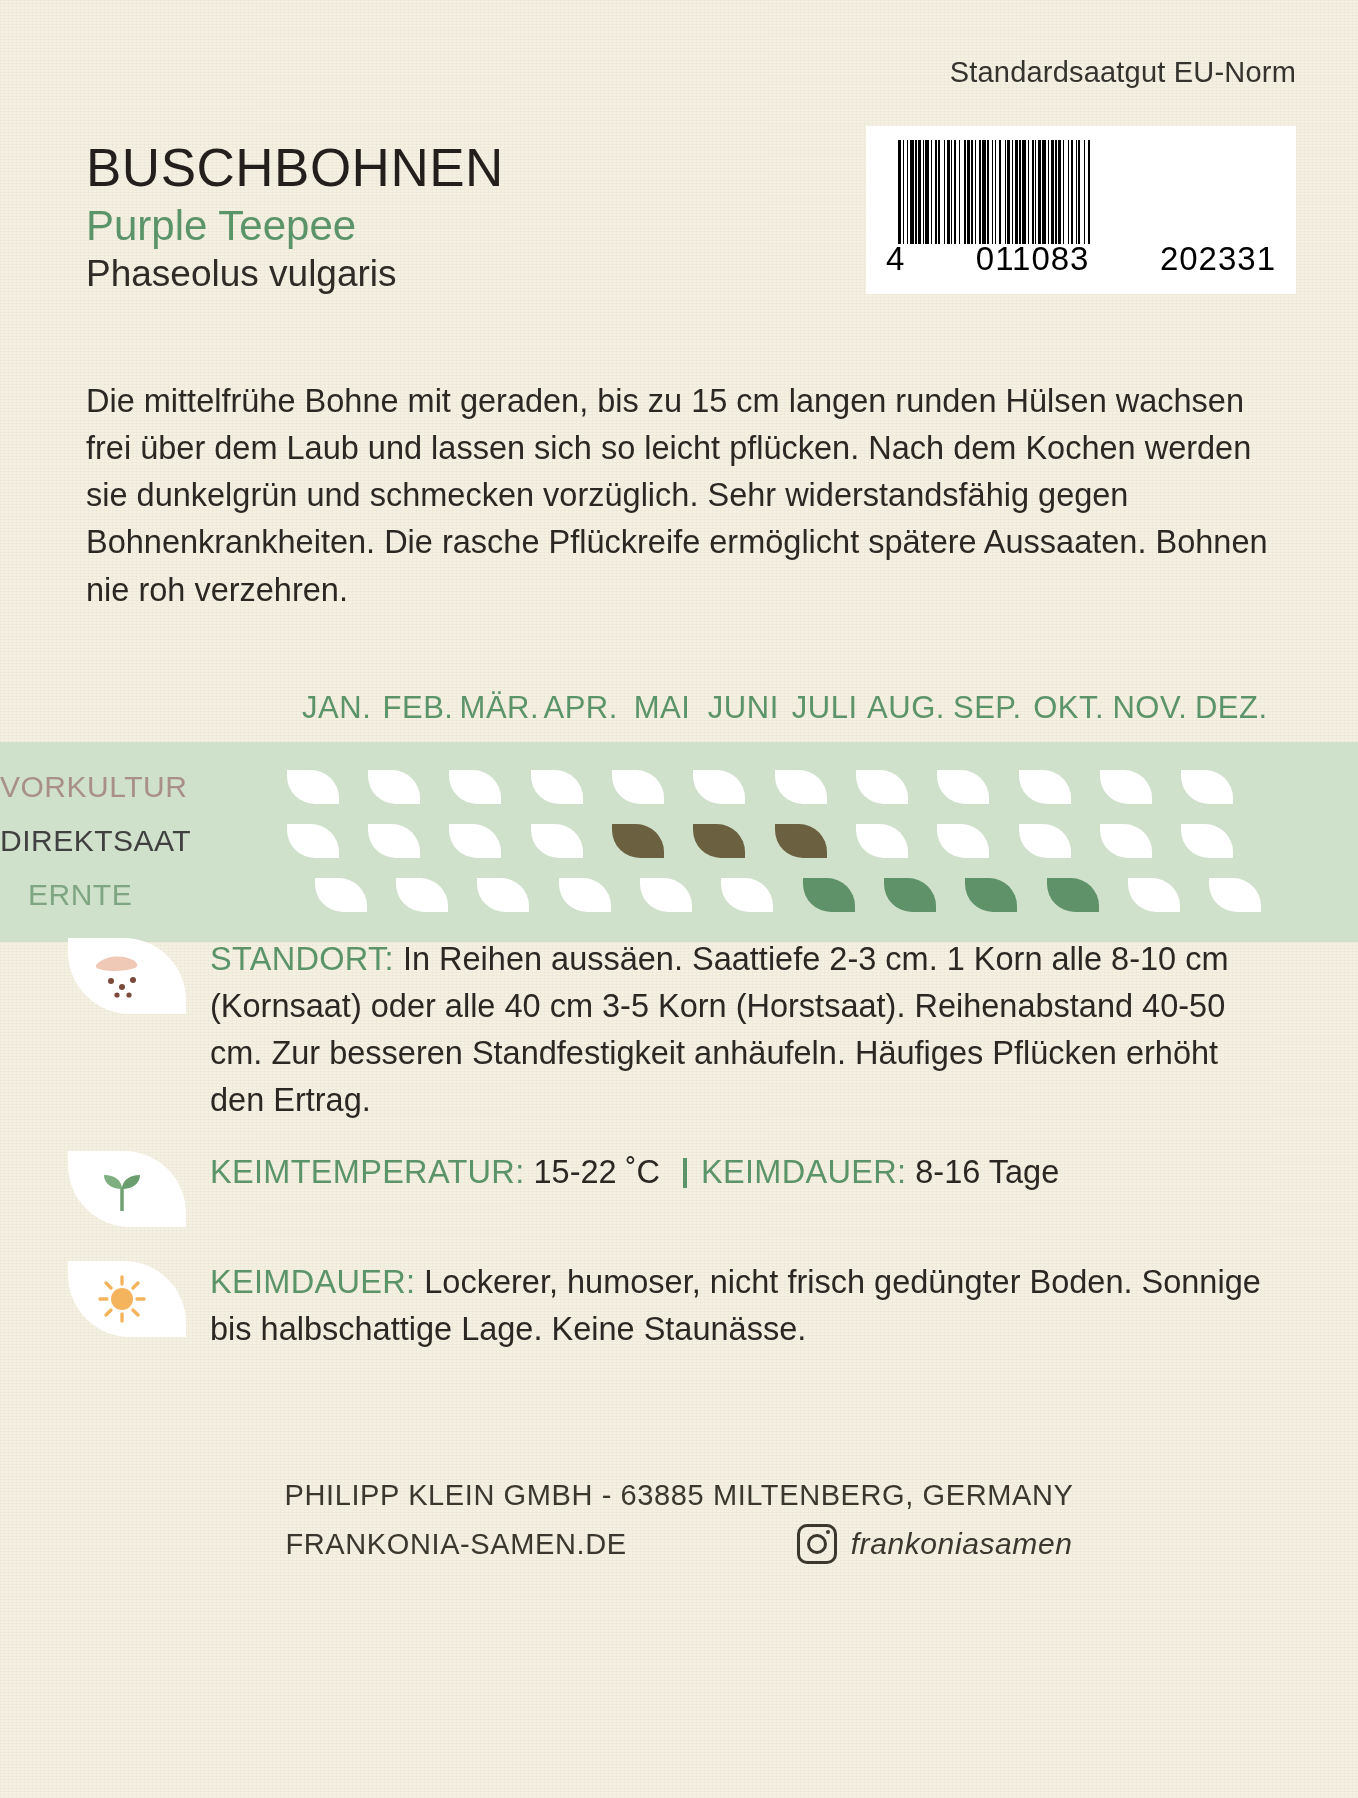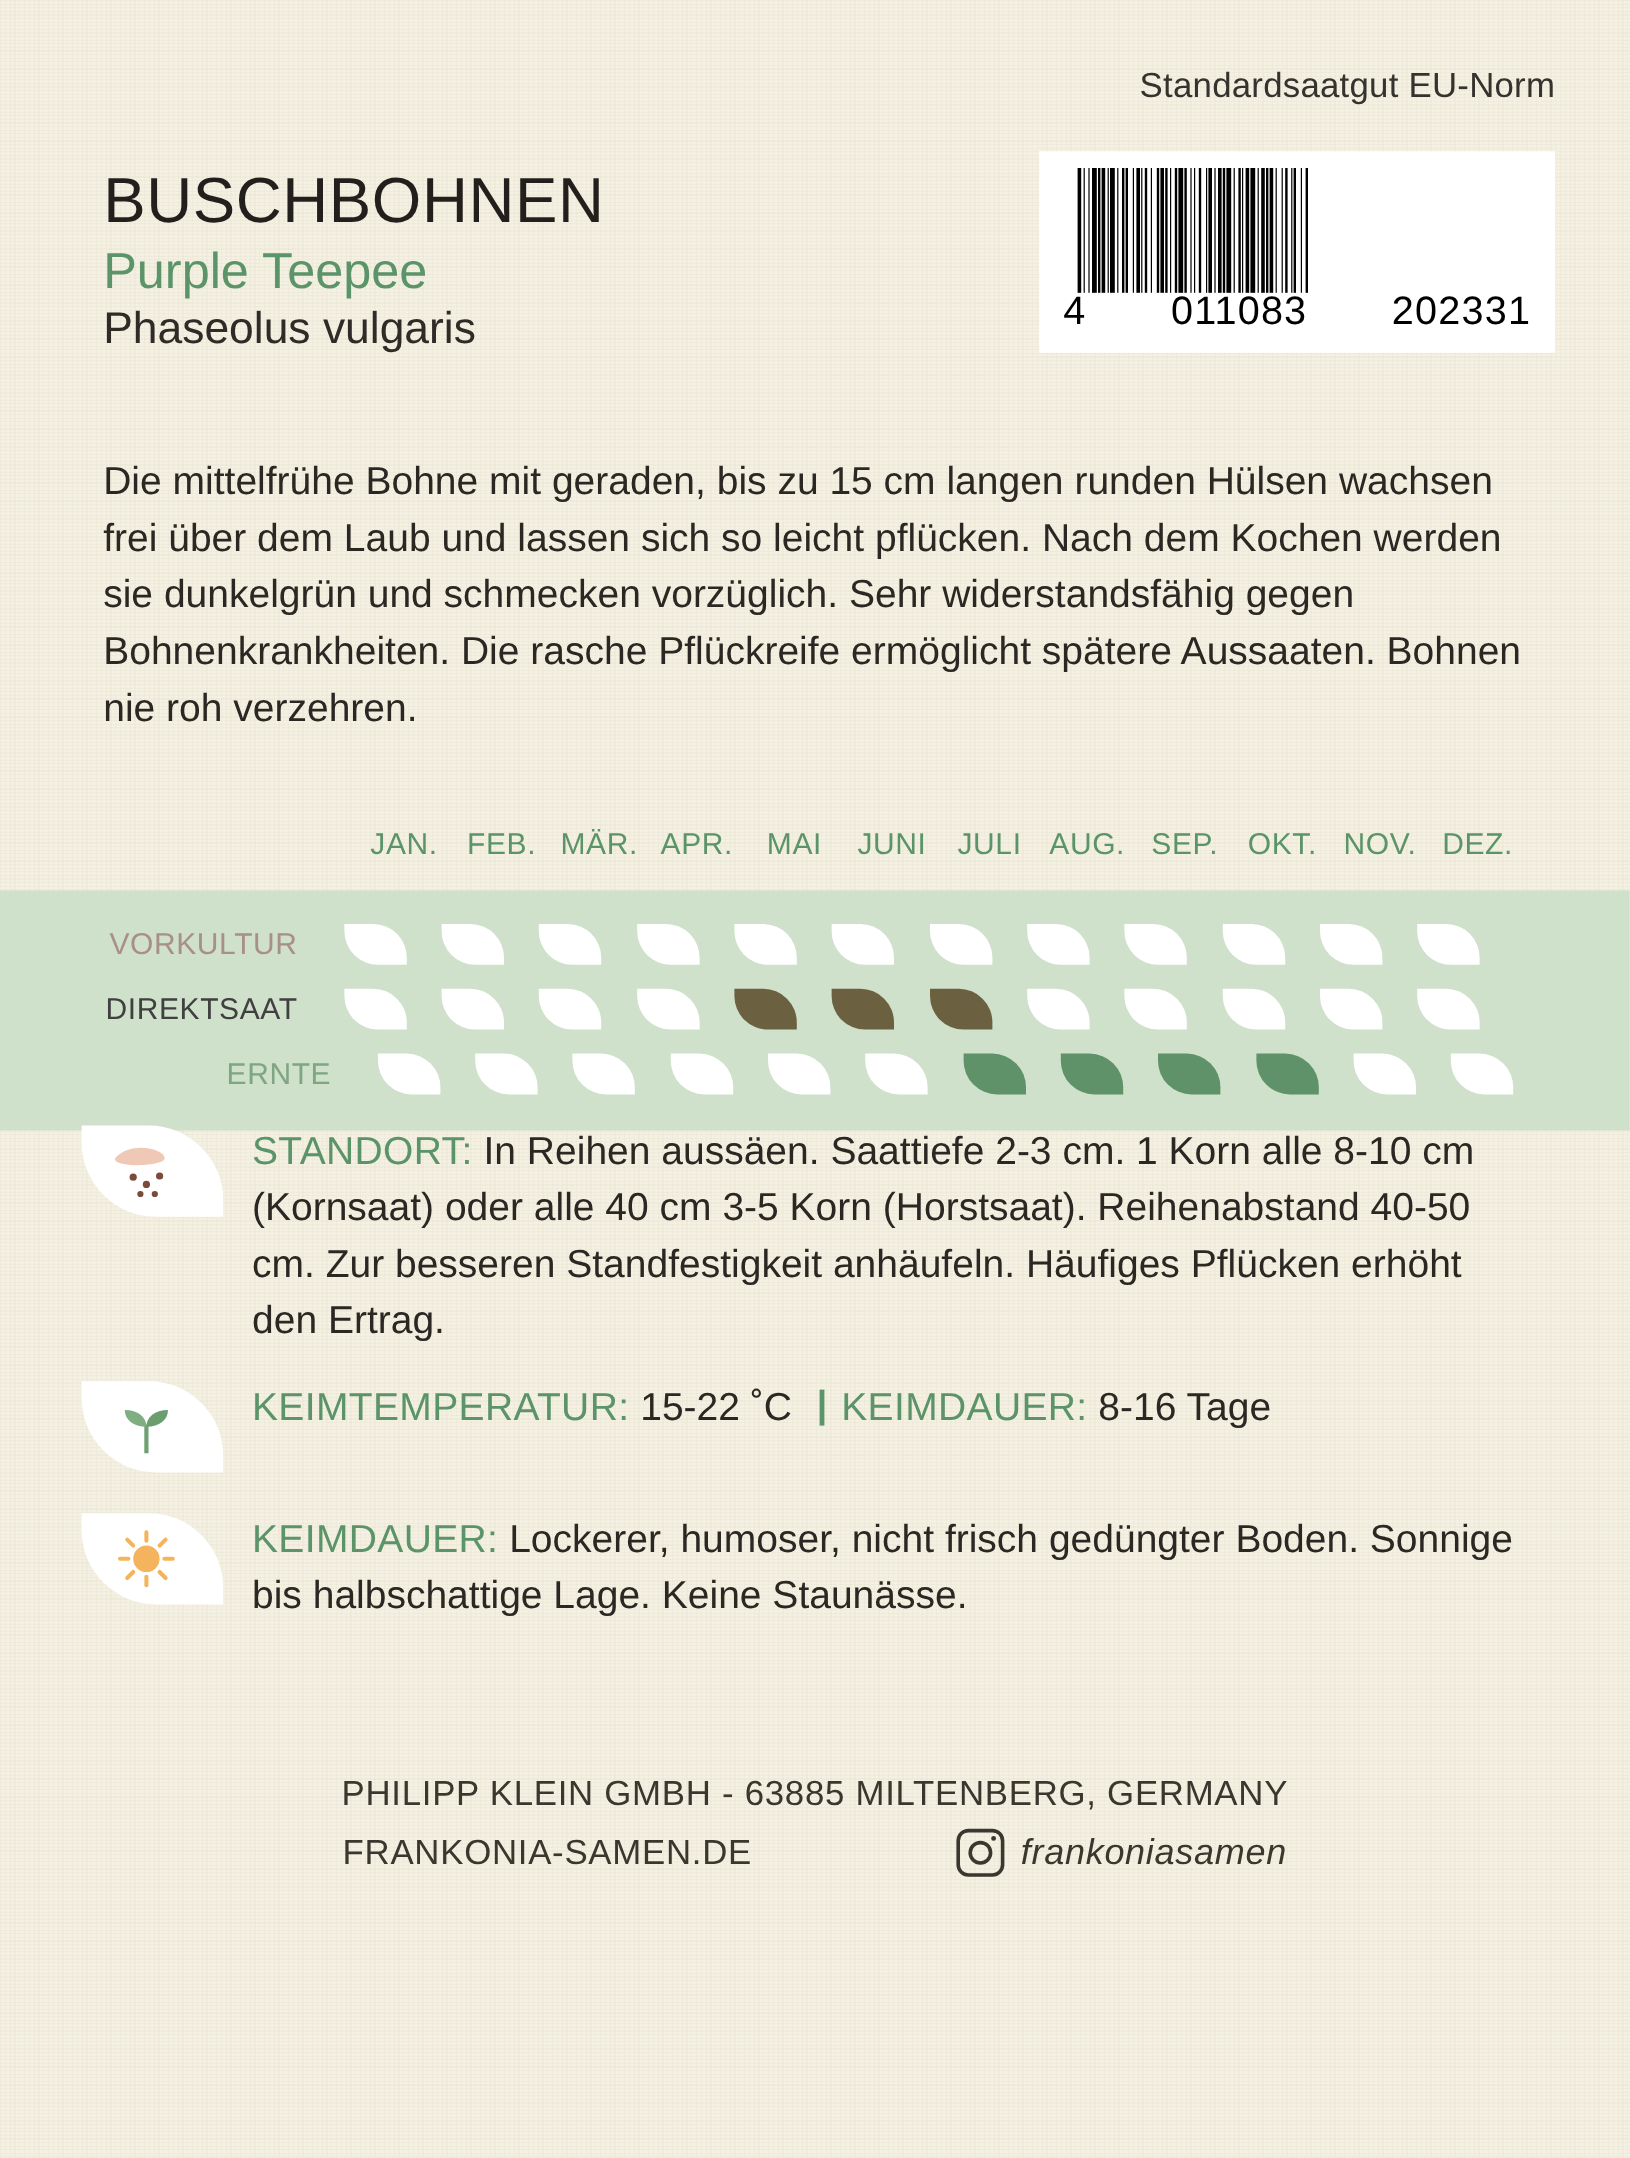--- a/index.html
+++ b/index.html
@@ -124,40 +124,40 @@
   .cal-months {
     position: relative;
     height: 40px;
     margin-left: 296px;
     width: 976px;
     display: flex;
   }
   .cal-months span {
     flex: 1 1 0;
     text-align: center;
-    font-size: 25px;
+    font-size: 31px;
     letter-spacing: 0.5px;
     color: #5c9469;
   }
   .cal-band {
     margin-top: 12px;
     background: #cfe0cb;
     padding: 18px 0 20px 0;
     width: 1358px;
   }
   .cal-row {
     display: flex;
     align-items: center;
     height: 54px;
   }
   .cal-label {
     width: 272px;
-    text-align: right;
+    text-align: left;
     padding-right: 24px;
-    font-size: 25px;
+    font-size: 30px;
     letter-spacing: 0.5px;
     box-sizing: border-box;
   }
   .label-vorkultur { color: #a98f8a; }
   .label-direktsaat { color: #404040; }
   .label-ernte { color: #7fa683; margin-left: 28px; }
   .cal-cells {
     width: 976px;
     display: flex;
   }

